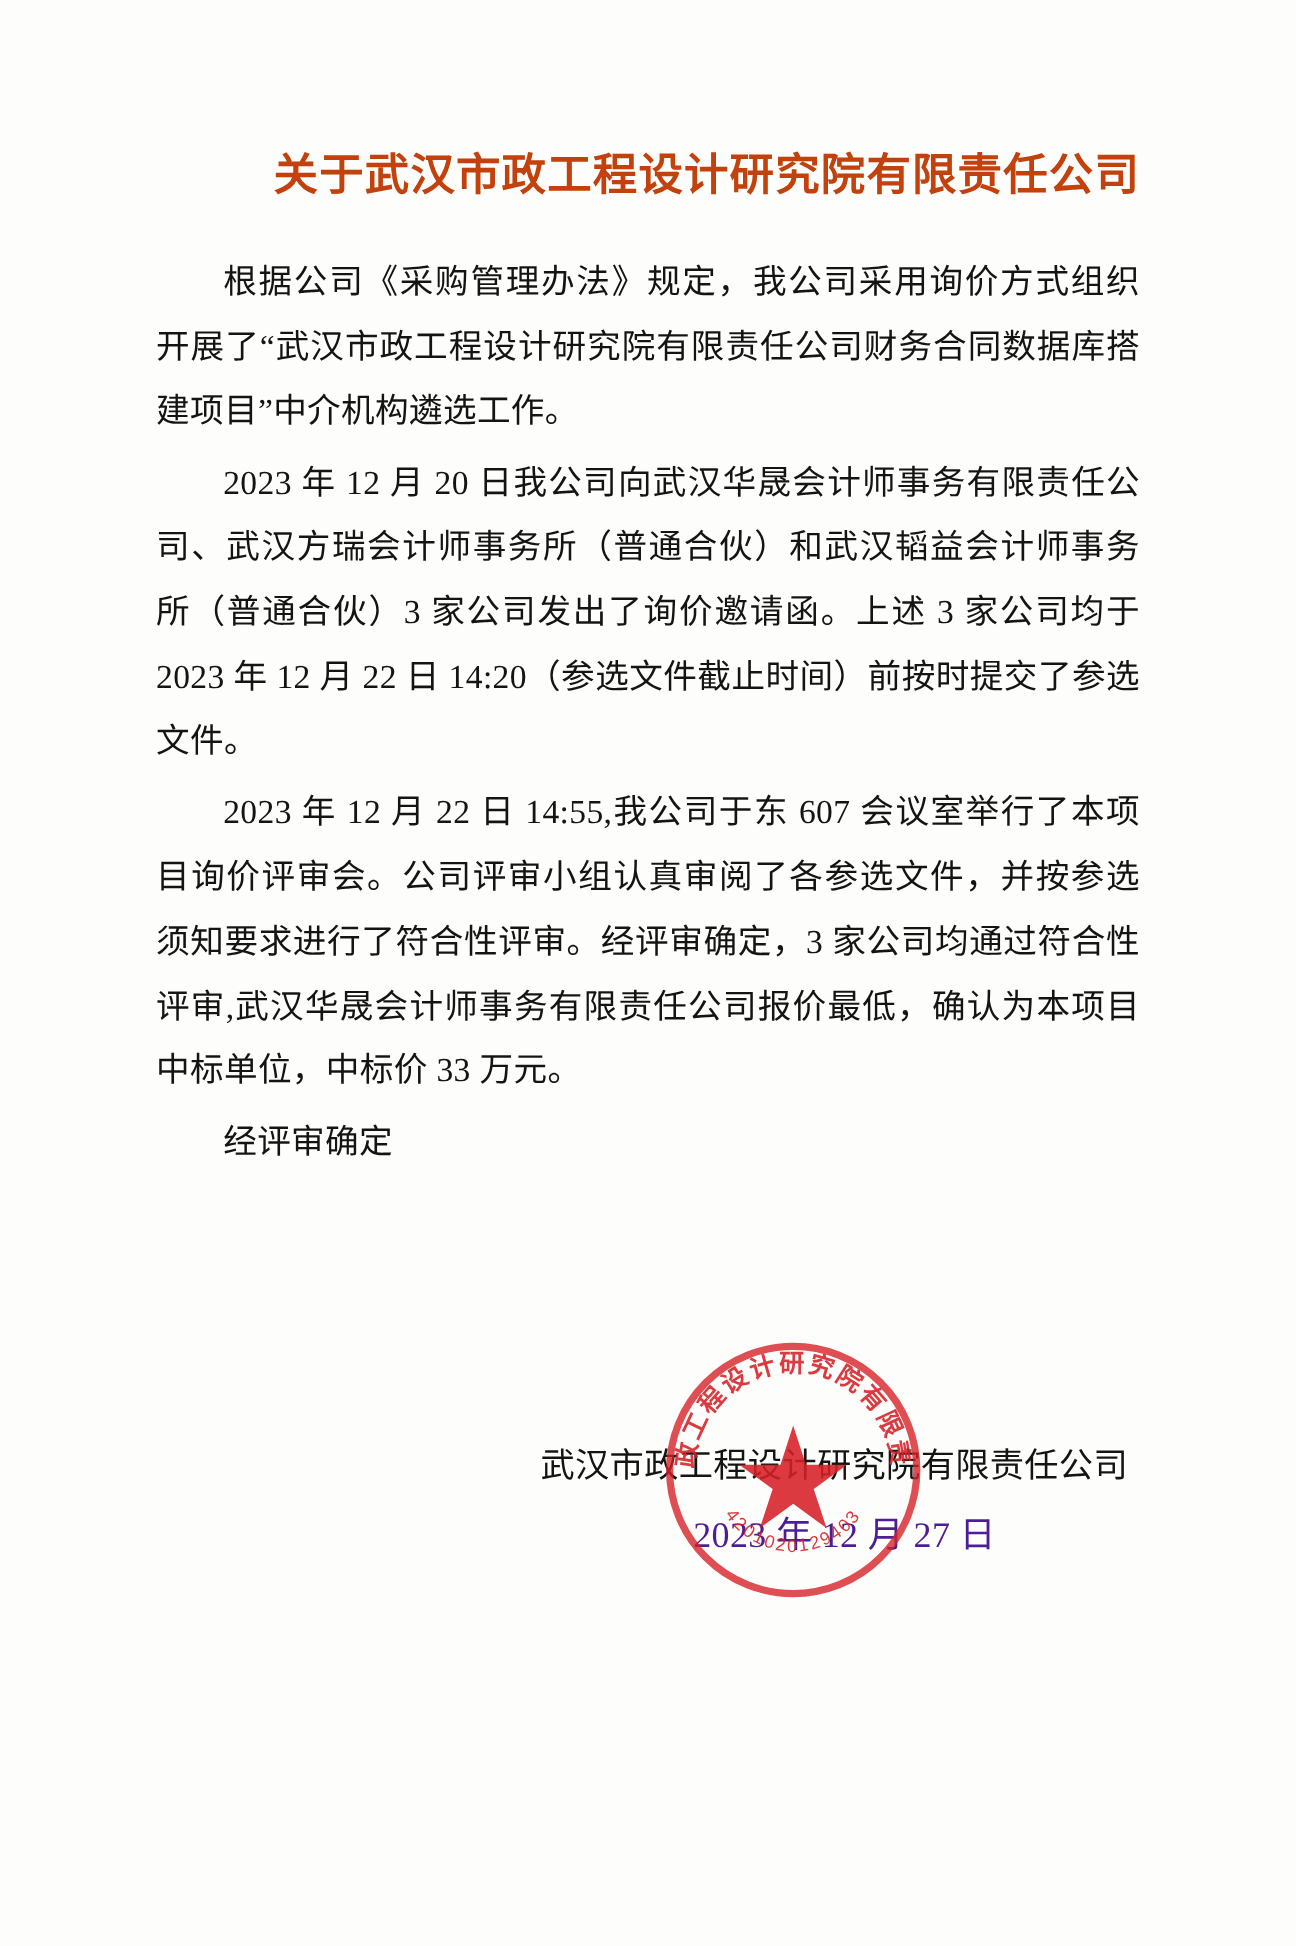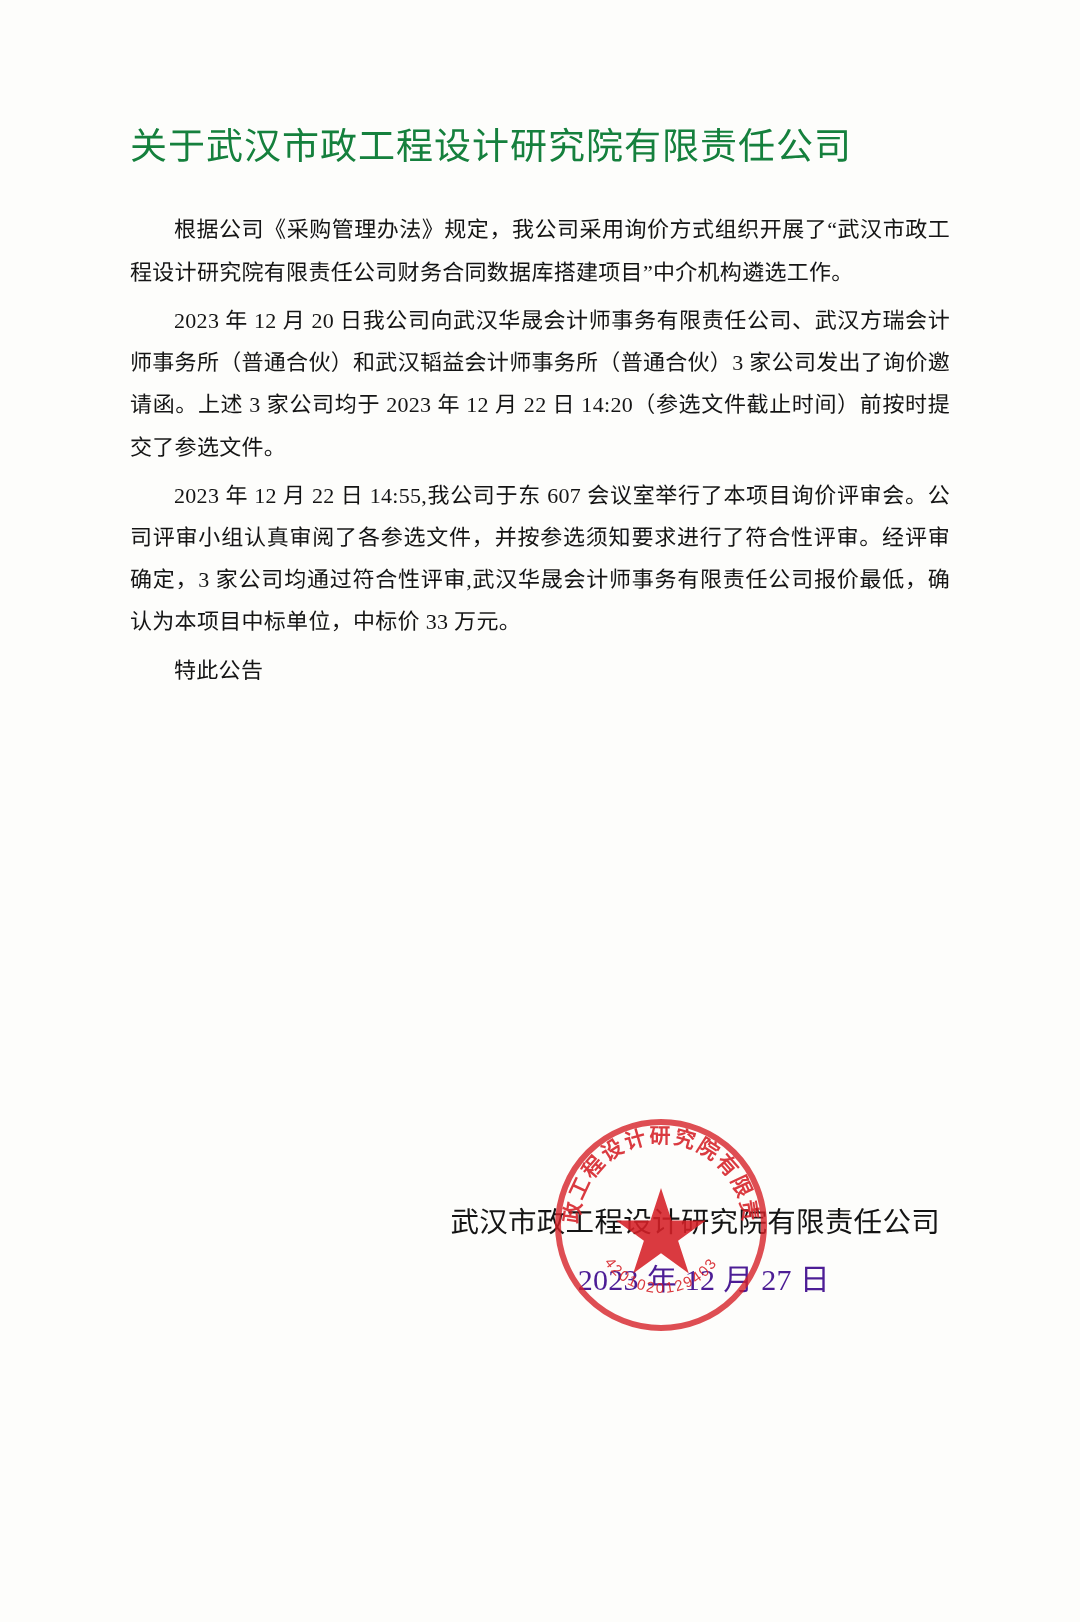--- a/index.html
+++ b/index.html
@@ -25,36 +25,36 @@
   }
 
   .content {
     position: absolute;
     left: 130px;
     top: 118px;
     width: 820px;
   }
 
   .doc-title {
-    text-align: left;
-    font-weight: normal;
+    text-align: right;
+    font-weight: bold;
     font-size: 37px;
     line-height: 1.55;
     letter-spacing: 1px;
-    color: #15803d;
+    color: #c2410c;
     margin: 0 0 34px 0;
     font-family: "Liberation Serif", "DejaVu Serif", serif;
   }
   .doc-title .line {
     display: block;
     white-space: nowrap;
   }
 
   .para {
-    font-size: 22px;
+    font-size: 28px;
     line-height: 1.92;
     text-align: justify;
     text-justify: inter-ideograph;
     text-indent: 2em;
     margin: 0 0 6px 0;
     color: #141414;
     letter-spacing: 0.3px;
   }
 
   .sign-block {
@@ -98,21 +98,21 @@
 
   <div class="content">
 
     <h1 class="doc-title">
       <span class="line">关于武汉市政工程设计研究院有限责任公司</span>
     </h1>
 
     <p class="para">根据公司《采购管理办法》规定，我公司采用询价方式组织开展了“武汉市政工程设计研究院有限责任公司财务合同数据库搭建项目”中介机构遴选工作。</p>
     <p class="para">2023 年 12 月 20 日我公司向武汉华晟会计师事务有限责任公司、武汉方瑞会计师事务所（普通合伙）和武汉韬益会计师事务所（普通合伙）3 家公司发出了询价邀请函。上述 3 家公司均于 2023 年 12 月 22 日 14:20（参选文件截止时间）前按时提交了参选文件。</p>
     <p class="para">2023 年 12 月 22 日 14:55,我公司于东 607 会议室举行了本项目询价评审会。公司评审小组认真审阅了各参选文件，并按参选须知要求进行了符合性评审。经评审确定，3 家公司均通过符合性评审,武汉华晟会计师事务有限责任公司报价最低，确认为本项目中标单位，中标价 33 万元。</p>
-    <p class="para">特此公告</p>
+    <p class="para">经评审确定</p>
 
   </div>
 
   <div class="sign-block">
     <div class="sign-line">武汉市政工程设计研究院有限责任公司</div>
     <div class="sign-date">2023 年 12 月 27 日</div>
   </div>
 
   <div class="seal">
     <svg width="218" height="218" viewBox="0 0 218 218" xmlns="http://www.w3.org/2000/svg">

